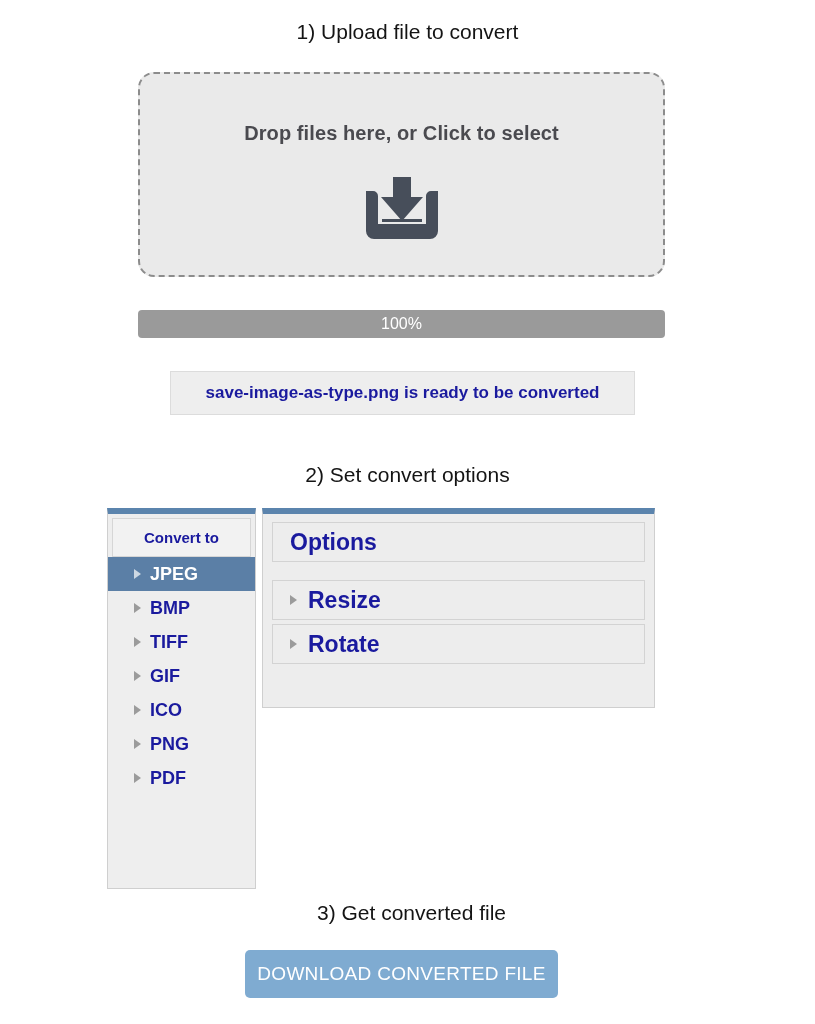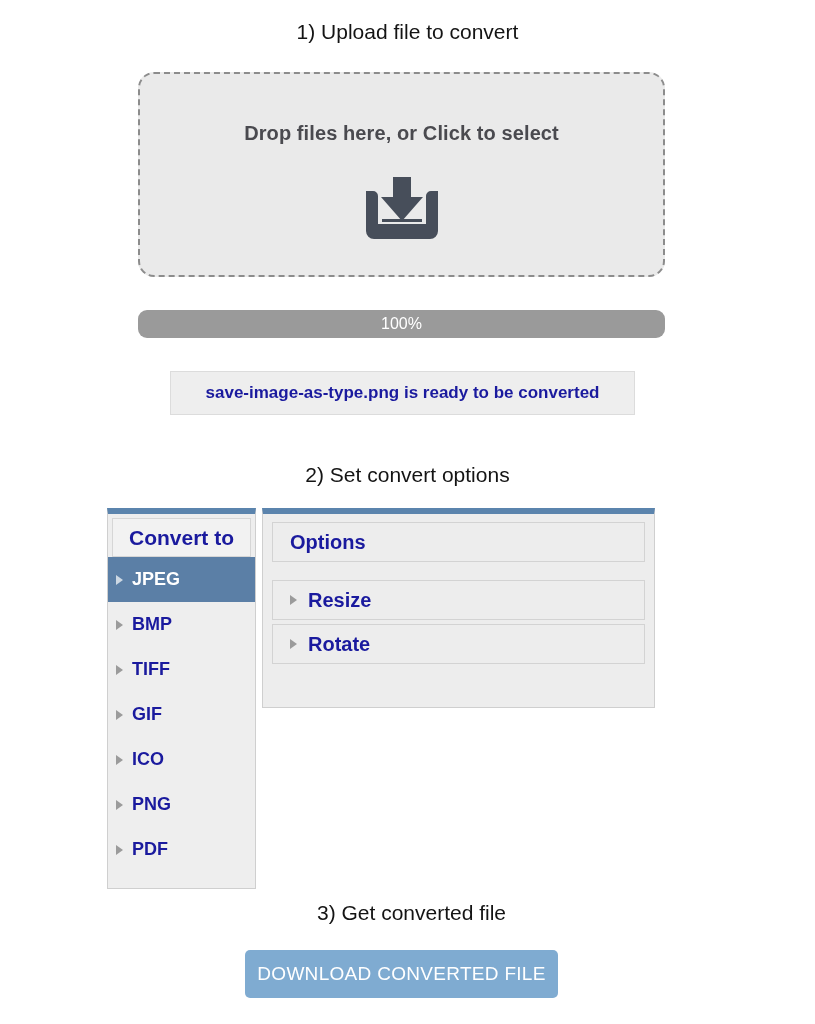--- a/index.html
+++ b/index.html
@@ -62,21 +62,21 @@
   }
 
   
   #progress-bar {
     position: absolute;
     left: 138px;
     top: 310px;
     width: 527px;
     height: 28px;
     background: #9a9a9a;
-    border-radius: 9px;
+    border-radius: 4px;
   }
   #progress-label {
     width: 100%;
     text-align: center;
     line-height: 28px;
     font-size: 16px;
     color: #ffffff;
   }
 
   
@@ -115,29 +115,29 @@
     border-top: 6px solid #5b84ad;
   }
   #convert-to-header {
     height: 37px;
     margin: 4px 4px 0 4px;
     background: #f2f2f2;
     border: 1px solid #d6d6d6;
     display: flex;
     align-items: center;
     justify-content: center;
-    font-size: 21px;
+    font-size: 15px;
     font-weight: bold;
     color: #1a1a9e;
   }
   .format-item {
-    height: 45px;
-    display: flex;
-    align-items: center;
-    padding-left: 8px;
+    height: 34px;
+    display: flex;
+    align-items: center;
+    padding-left: 26px;
     font-size: 18px;
     font-weight: bold;
     color: #1a1a9e;
     cursor: pointer;
     box-sizing: border-box;
   }
   .format-item.selected {
     background: #5b7fa6;
     color: #ffffff;
   }
@@ -168,21 +168,21 @@
     padding: 8px 9px;
   }
   .opt-row {
     box-sizing: border-box;
     background: #ededed;
     border: 1px solid #d3d3d3;
     height: 40px;
     display: flex;
     align-items: center;
     padding-left: 17px;
-    font-size: 20px;
+    font-size: 23px;
     font-weight: bold;
     color: #1a1a9e;
   }
   #options-header { margin-bottom: 18px; cursor: default; }
   #resize-row { margin-bottom: 4px; cursor: pointer; }
   #rotate-row { cursor: pointer; }
   .opt-row .tri { margin-right: 11px; }
 
   
   #download-button {

